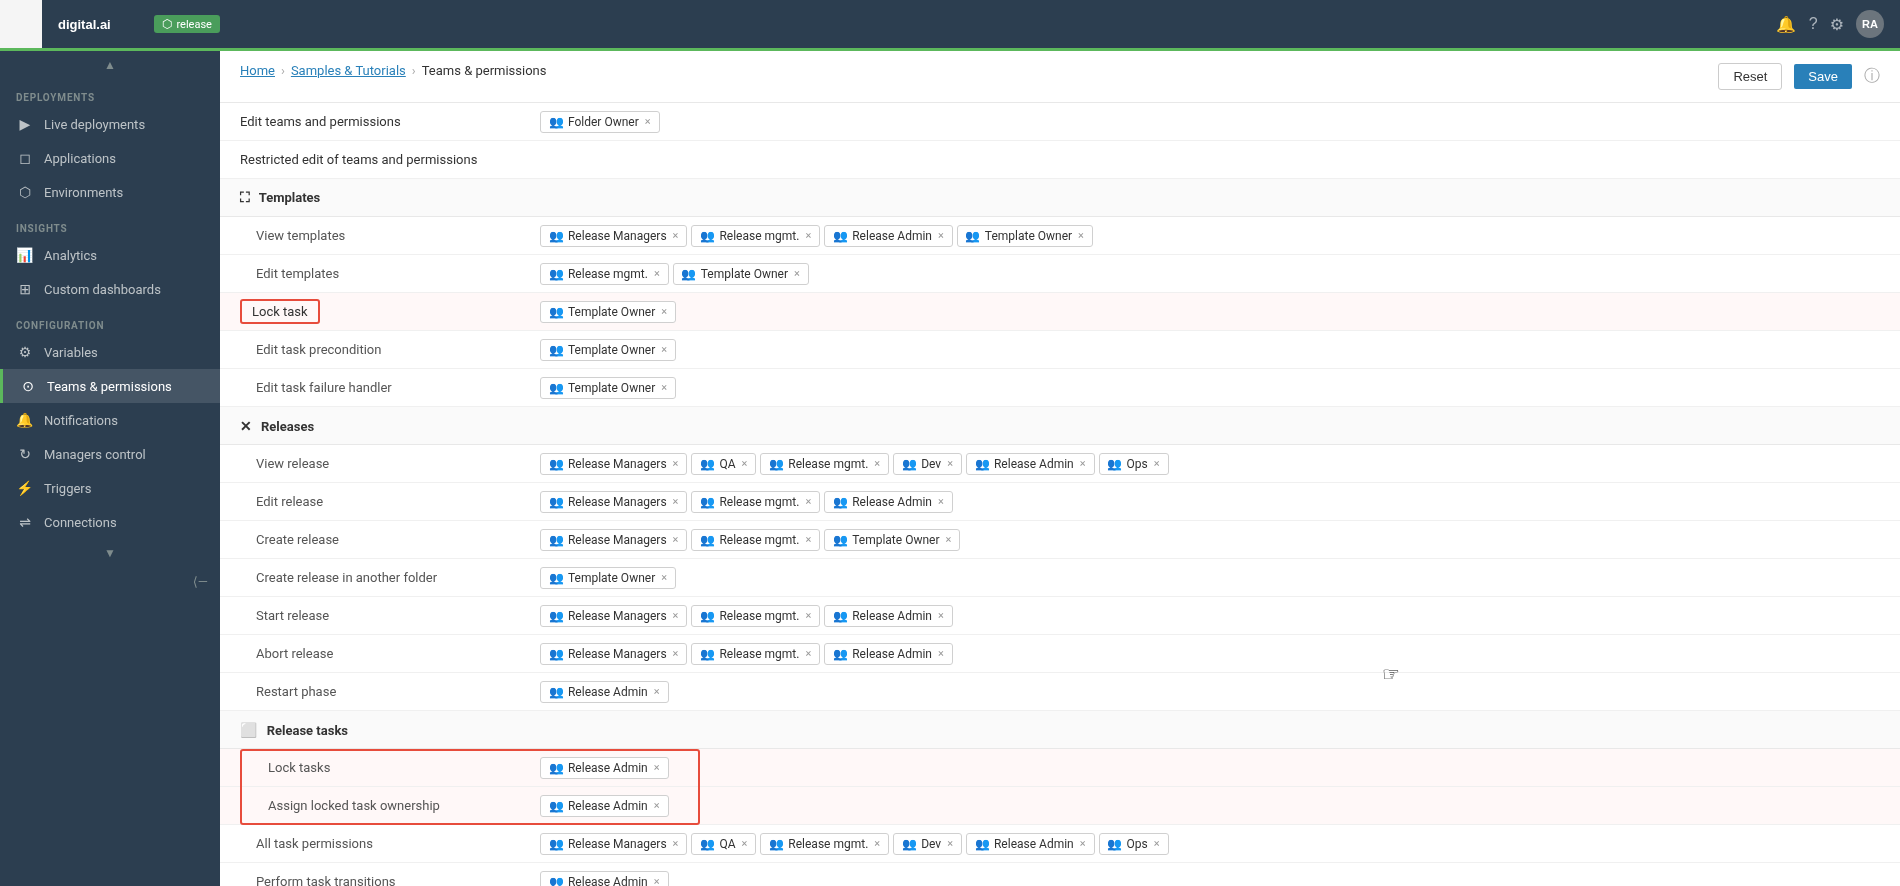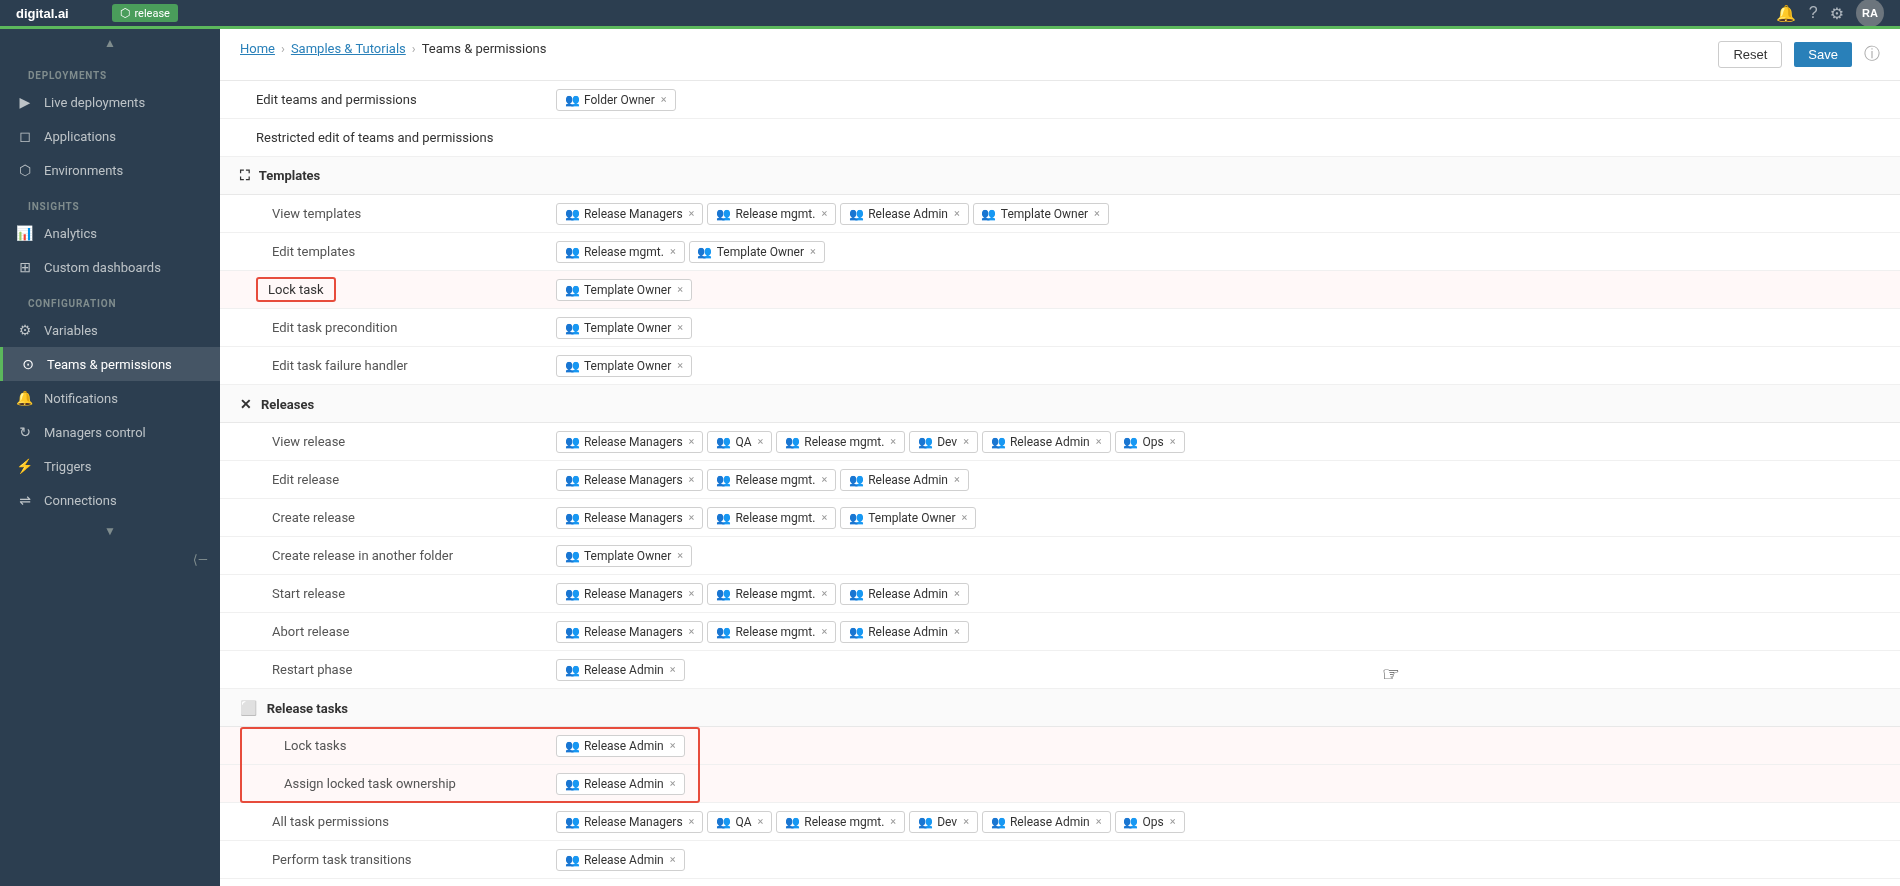--- a/index.html
+++ b/index.html
@@ -1,26 +1,27 @@
 <!DOCTYPE html>
 <html><head>
   <meta charset="utf-8">
   <style>
     * { box-sizing: border-box; margin: 0; padding: 0; }
     body { font-family: -apple-system, BlinkMacSystemFont, 'Segoe UI', Roboto, sans-serif; font-size: 13px; background: #f5f5f5; display: flex; flex-direction: column; height: 886px; overflow: hidden; }
 
     
     .top-nav {
       background: #2c3e50;
-      height: 26px;
+      height: 48px;
       display: flex;
       align-items: center;
       padding: 0 16px;
       justify-content: space-between;
       flex-shrink: 0;
+      margin-left: 42px;
     }
     .top-nav-left { display: flex; align-items: center; gap: 8px; }
     .brand-logo { display: flex; align-items: center; gap: 6px; }
     .release-badge { background: #4a9d5b; color: white; font-size: 11px; padding: 2px 8px; border-radius: 3px; display: flex; align-items: center; gap: 4px; }
     .top-nav-right { display: flex; align-items: center; gap: 12px; }
     .nav-icon-btn { color: #adb5bd; font-size: 16px; cursor: pointer; background: none; border: none; }
     .avatar-btn { background: #6c757d; color: white; border-radius: 50%; width: 28px; height: 28px; display: flex; align-items: center; justify-content: center; font-size: 11px; font-weight: 600; cursor: pointer; border: none; }
 
     
     .accent-bar { height: 3px; background: #5cb85c; flex-shrink: 0; }
@@ -36,21 +37,21 @@
       display: flex;
       flex-direction: column;
       flex-shrink: 0;
       overflow-y: auto;
     }
     .sidebar-section-label {
       font-size: 10px;
       font-weight: 700;
       color: #7f8c8d;
       text-transform: uppercase;
-      padding: 14px 28px 4px;
+      padding: 14px 16px 4px;
       letter-spacing: 0.8px;
     }
     .sidebar-item {
       display: flex;
       align-items: center;
       gap: 10px;
       padding: 9px 16px;
       cursor: pointer;
       color: #bdc3c7;
       font-size: 13px;
@@ -82,21 +83,21 @@
     .btn-save { background: #2980b9; border: none; color: white; padding: 5px 14px; border-radius: 2px; cursor: pointer; font-size: 13px; }
     .btn-info { background: none; border: none; color: #aaa; font-size: 16px; cursor: pointer; }
 
     
     .permissions-scroll { flex: 1; overflow-y: auto; }
     .permissions-table { width: 100%; }
 
     .perm-row {
       display: flex;
       align-items: center;
-      padding: 6px 36px;
+      padding: 6px 20px;
       border-bottom: 1px solid #f0f0f0;
       min-height: 38px;
     }
     .perm-row.section-header {
       background: #fafafa;
       font-weight: 700;
       padding: 8px 20px;
       border-bottom: 1px solid #e8e8e8;
     }
     .perm-label { width: 300px; flex-shrink: 0; color: #333; }

